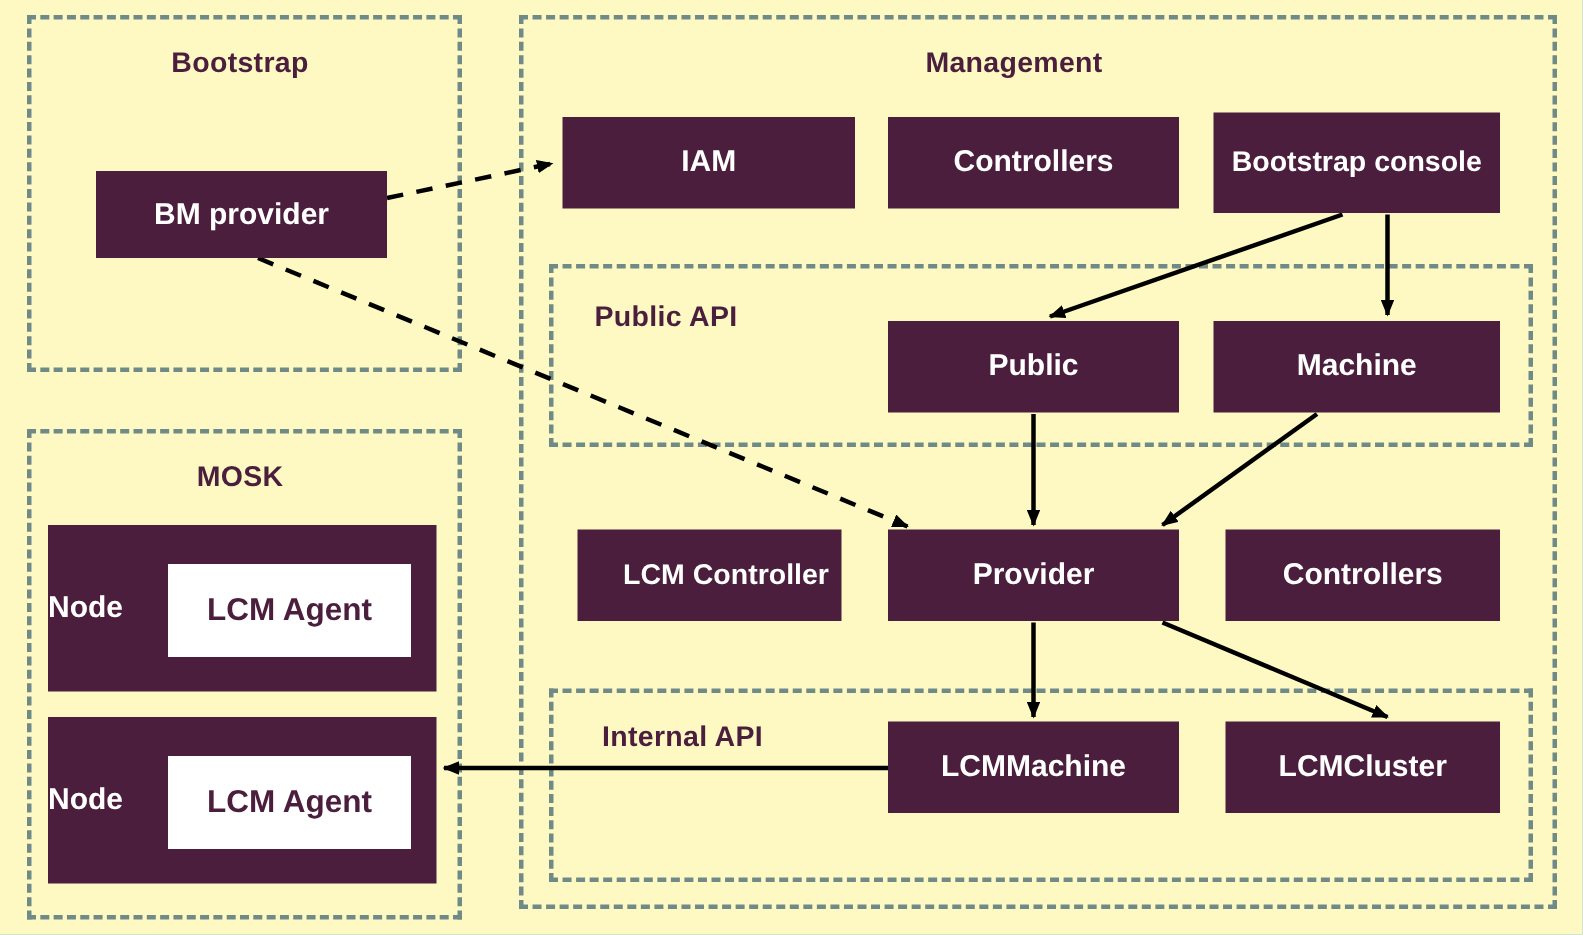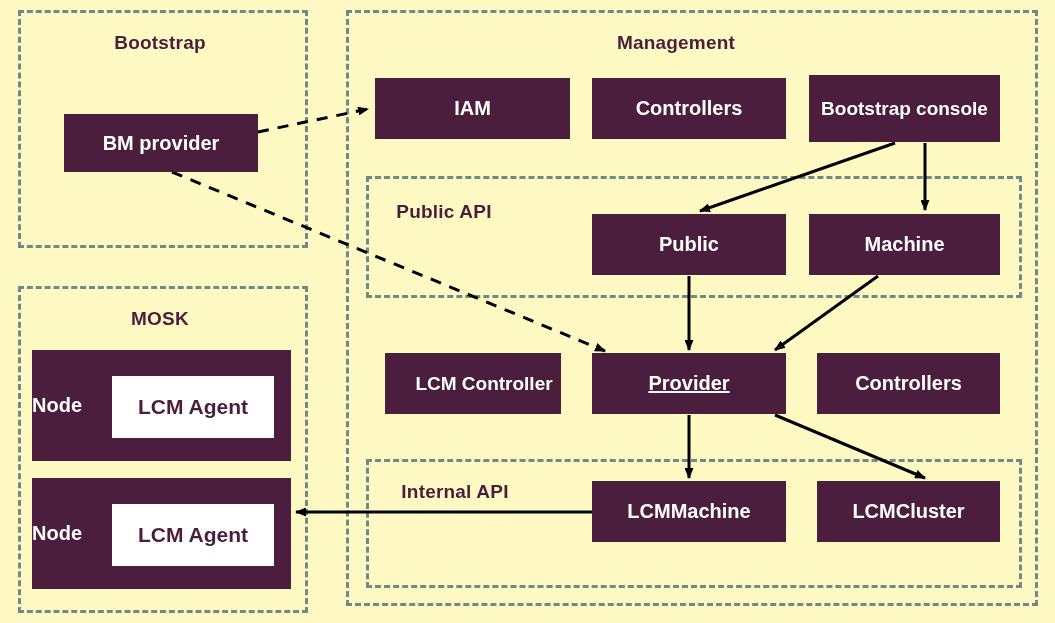--- a/index.html
+++ b/index.html
@@ -128,21 +128,21 @@
     </div>
   <div class="node" style="left: 592px; top: 214px; width: 194px; height: 61px;">
       <span>Public</span>
     </div>
   <div class="node" style="left: 809px; top: 214px; width: 191px; height: 61px;">
       <span>Machine</span>
     </div>
   <div class="node two-line" style="left: 385px; top: 353px; width: 176px; height: 61px; padding-left: 22px;">
       <span>LCM Controller</span>
     </div>
-  <div class="node" style="left: 592px; top: 353px; width: 194px; height: 61px; text-decoration: underline;">
+  <div class="node" style="left: 592px; top: 353px; width: 194px; height: 61px;">
       <span>Provider</span>
     </div>
   <div class="node" style="left: 817px; top: 353px; width: 183px; height: 61px;">
       <span>Controllers</span>
     </div>
   <div class="node" style="left: 592px; top: 481px; width: 194px; height: 61px;">
       <span>LCMMachine</span>
     </div>
   <div class="node" style="left: 817px; top: 481px; width: 183px; height: 61px;">
       <span>LCMCluster</span>

